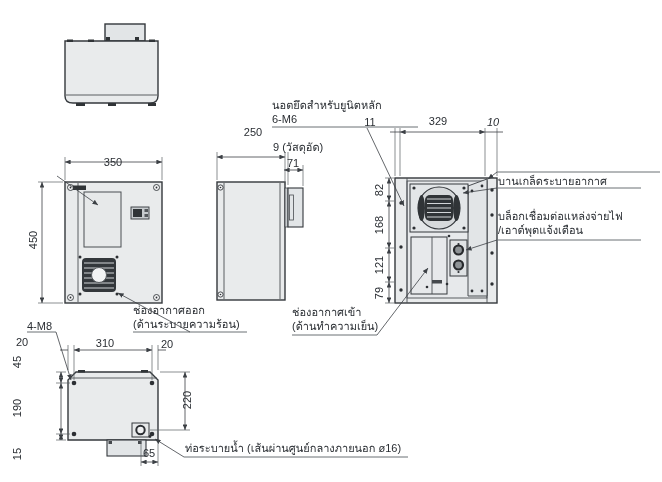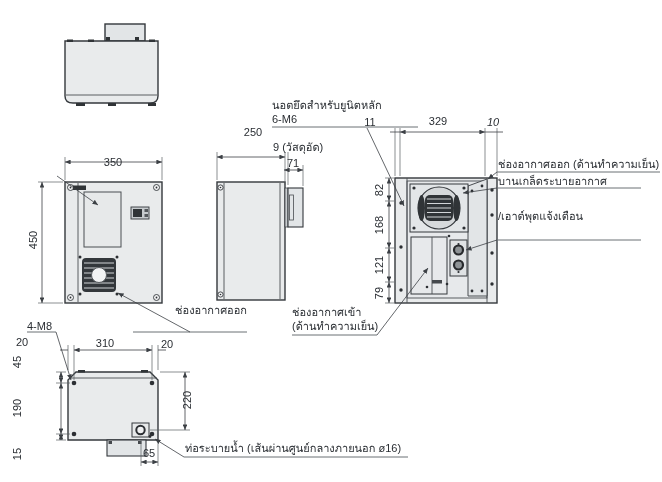--- a/index.html
+++ b/index.html
@@ -255,29 +255,30 @@
     <line class="lead" x1="184" y1="457" x2="155" y2="439" marker-end="url(#ah)"></line>
   </g>
 </svg>
 
 
 <div class="lbl lbl2" style="left:272px;top:99px;">
   <div>นอตยึดสำหรับยูนิตหลัก</div>
   <div>6-M6</div>
 </div>
 
-<div class="lbl" style="left:498px;top:157px;">ช่องอากาศออก (ด้านทำความเย็น)</div>
 <div class="lbl" style="left:498px;top:174px;">บานเกล็ดระบายอากาศ</div>
 
 <div class="lbl lbl2" style="left:498px;top:210px;">
+  <div>บล็อกเชื่อมต่อแหล่งจ่ายไฟ</div>
   <div>/เอาต์พุตแจ้งเตือน</div>
 </div>
 
-<div class="lbl" style="left:133px;top:303px;width:114px;text-align:right;">
+<div class="lbl" style="left:133px;top:303px;width:114px;">
   <div>ช่องอากาศออก</div>
+  <div>(ด้านระบายความร้อน)</div>
 </div>
 
 <div class="lbl" style="left:292px;top:305px;">
   <div>ช่องอากาศเข้า</div>
   <div>(ด้านทำความเย็น)</div>
 </div>
 
 <div class="lbl" style="left:27px;top:319px;text-align:right;">4-M8</div>
 <div class="lbl" style="left:185px;top:441px;">ท่อระบายน้ำ (เส้นผ่านศูนย์กลางภายนอก ø16)</div>
 <div class="lbl" style="left:273px;top:140px;">9 (วัสดุอัด)</div>

